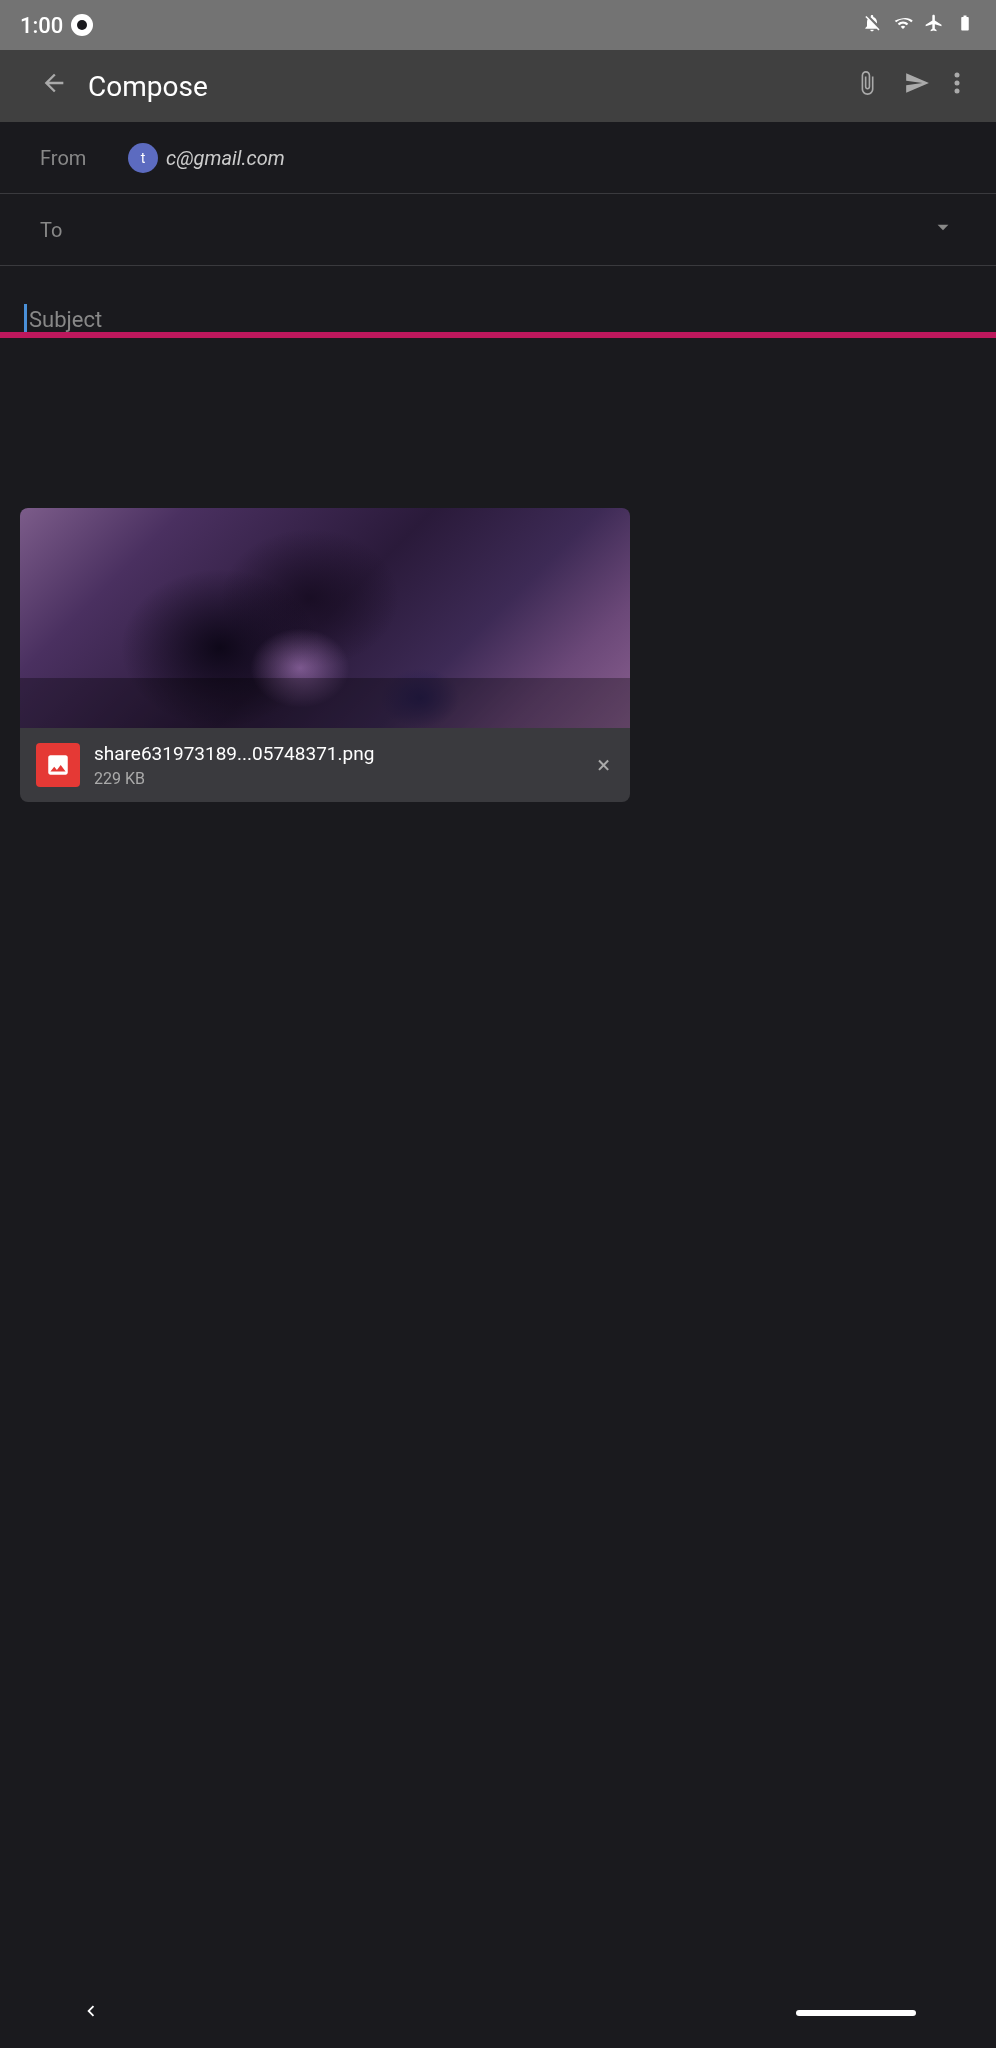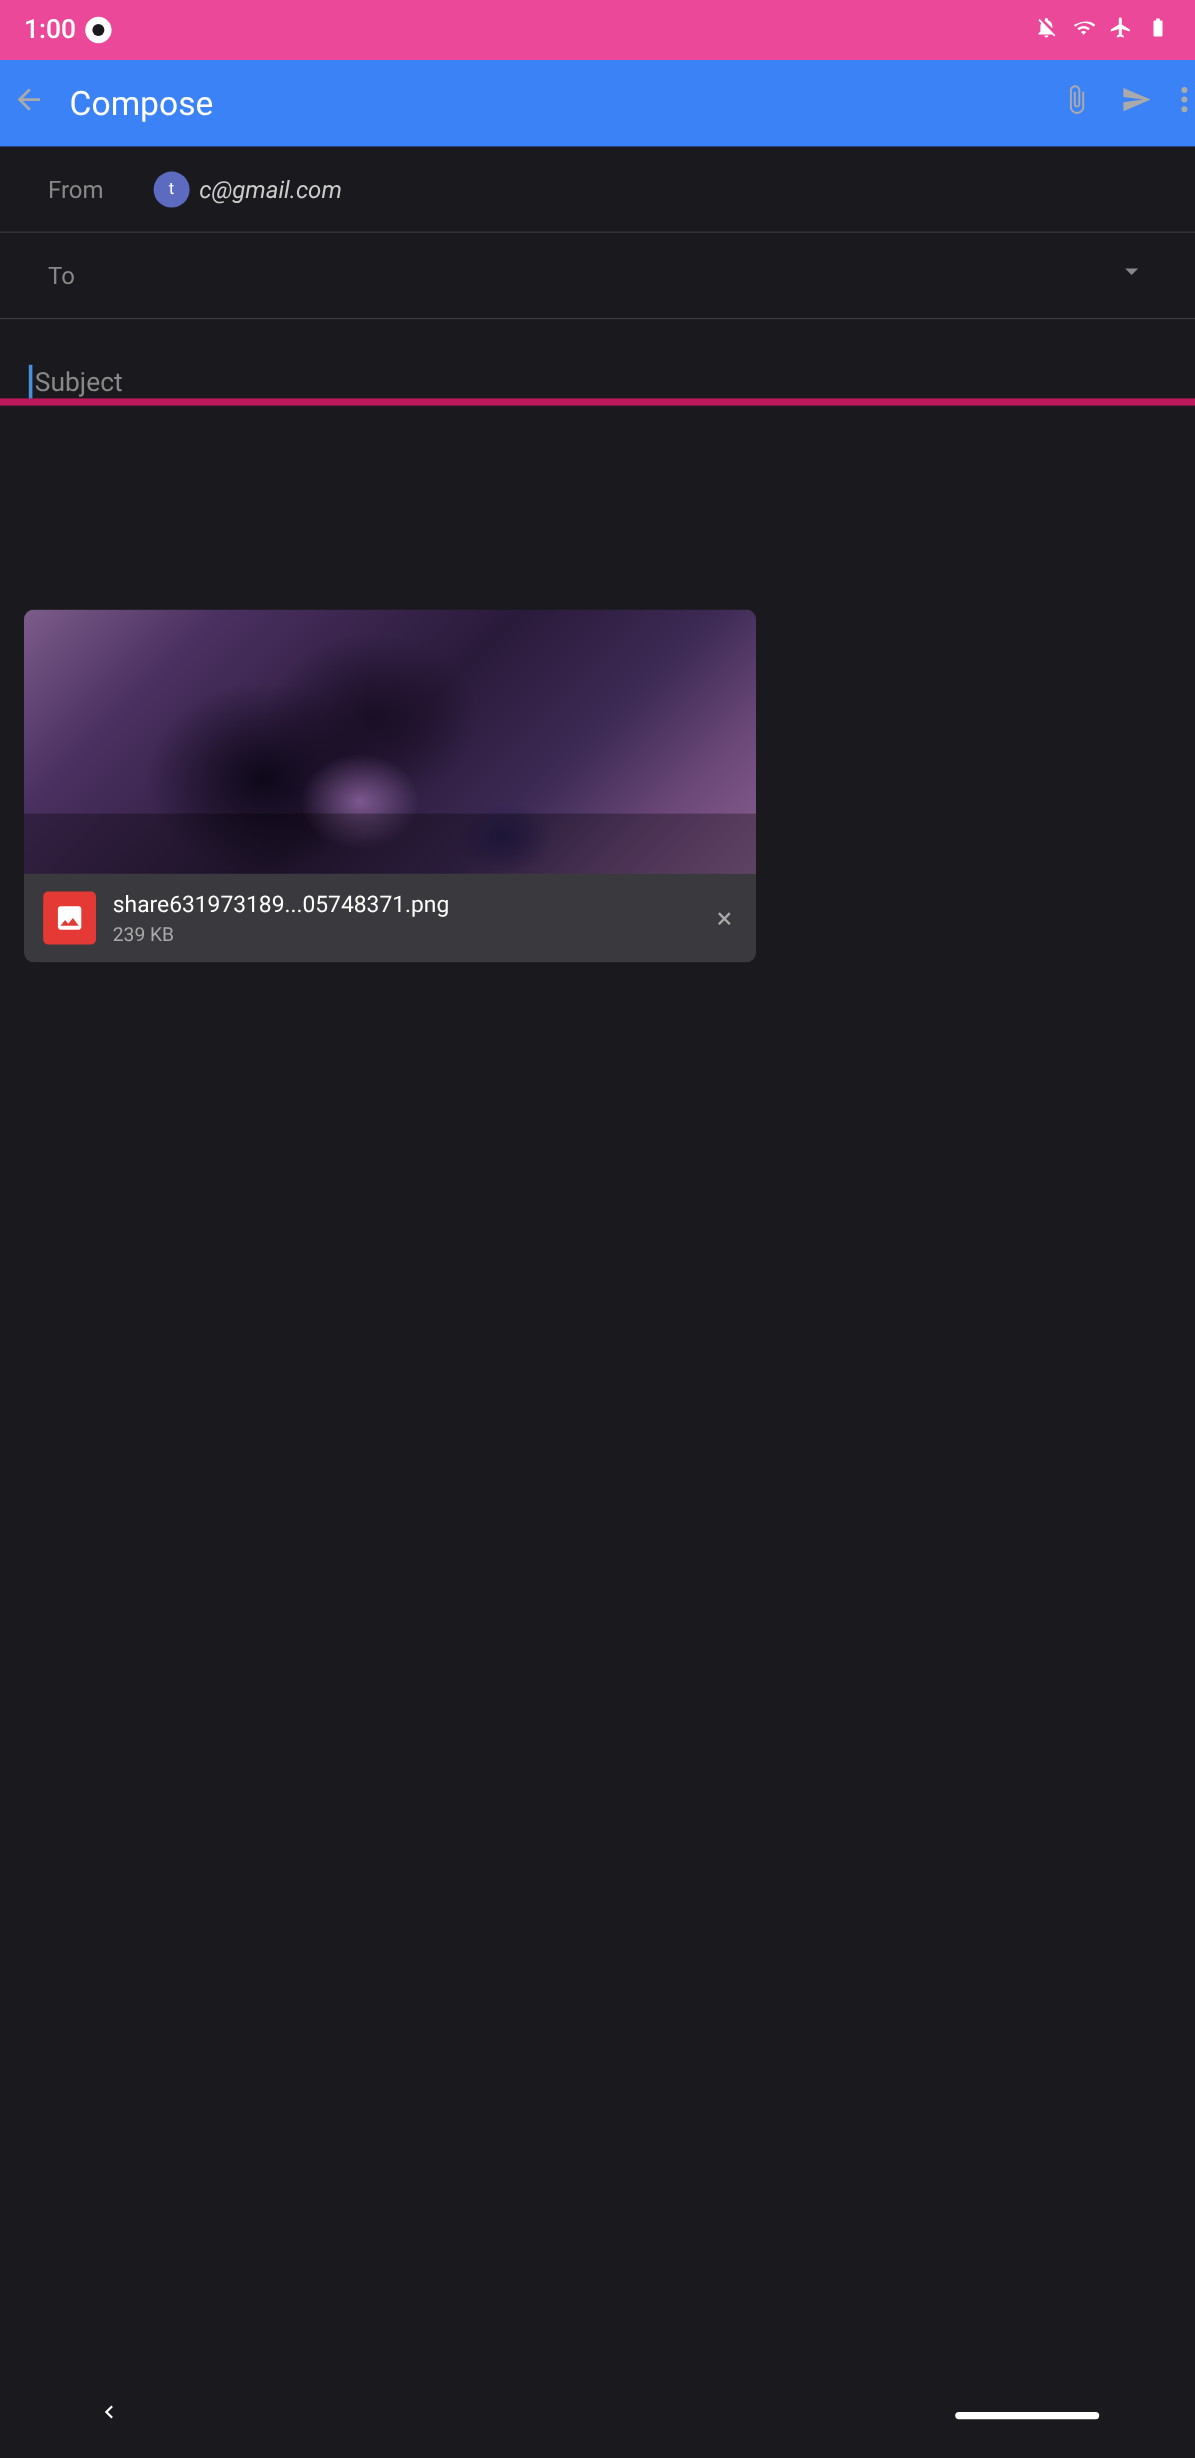--- a/index.html
+++ b/index.html
@@ -19,21 +19,21 @@
       position: relative;
     }
 
     
     .status-bar {
       display: flex;
       justify-content: space-between;
       align-items: center;
       padding: 8px 20px;
       height: 50px;
-      background-color: #ec4899;
+      background-color: #737373;
     }
 
     .status-bar-left {
       display: flex;
       align-items: center;
       gap: 8px;
     }
 
     .status-time {
       font-size: 22px;
@@ -61,23 +61,23 @@
     .status-bar-right {
       display: flex;
       align-items: center;
       gap: 10px;
     }
 
     
     .app-bar {
       display: flex;
       align-items: center;
-      padding: 0 2px;
+      padding: 0 32px;
       height: 72px;
-      background-color: #3b82f6;
+      background-color: #404040;
     }
 
     .app-bar-back {
       font-size: 28px;
       color: #aaaaaa;
       cursor: pointer;
       padding: 8px;
       margin-right: 8px;
     }
 
@@ -426,21 +426,21 @@
   </div>
   <div class="attachment-info">
     <div class="attachment-file-icon">
 
       <svg width="26" height="26" viewBox="0 0 24 24" fill="white">
         <path d="M21 19V5c0-1.1-.9-2-2-2H5c-1.1 0-2 .9-2 2v14c0 1.1.9 2 2 2h14c1.1 0 2-.9 2-2zM8.5 13.5l2.5 3.01L14.5 12l4.5 6H5l3.5-4.5z"></path>
       </svg>
     </div>
     <div class="attachment-details">
       <div class="attachment-filename">share631973189...05748371.png</div>
-      <div class="attachment-size">239 KB</div>
+      <div class="attachment-size">229 KB</div>
     </div>
     <span class="attachment-remove">×</span>
   </div>
 </div>
 
 <div class="bottom-nav">
   <span class="nav-back-btn">
     <svg width="22" height="22" viewBox="0 0 24 24" fill="white">
       <path d="M15.41 7.41L14 6l-6 6 6 6 1.41-1.41L10.83 12z"></path>
     </svg>

